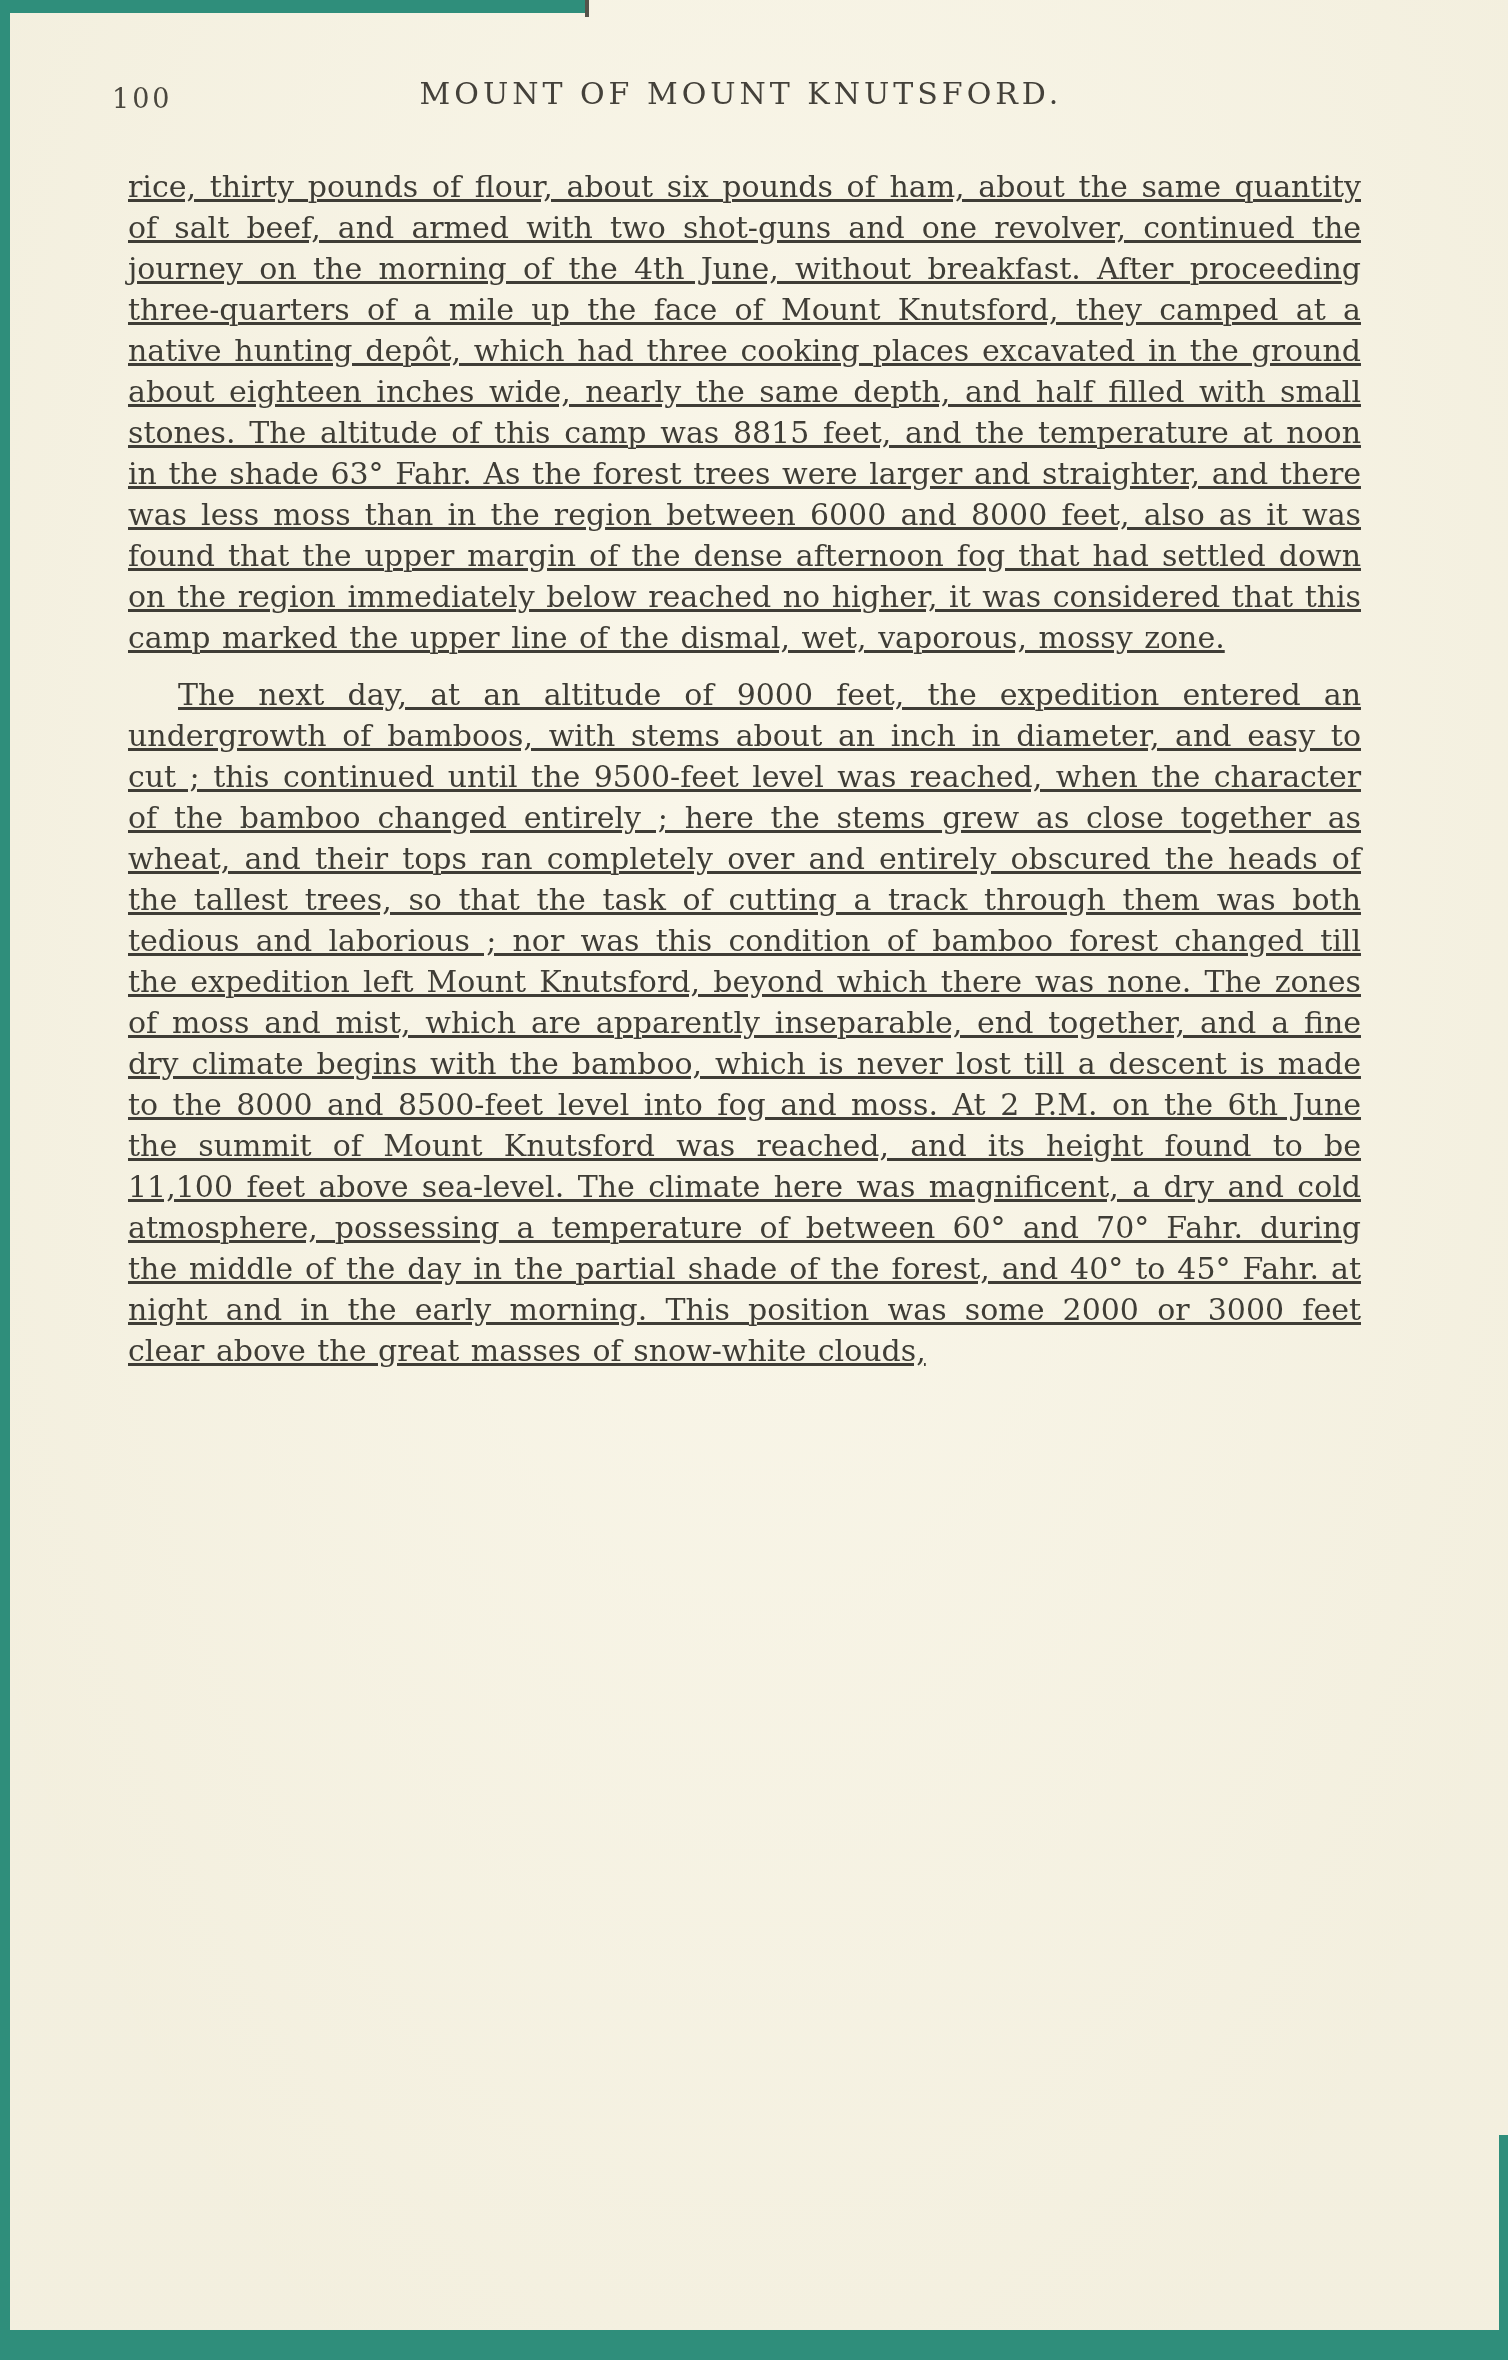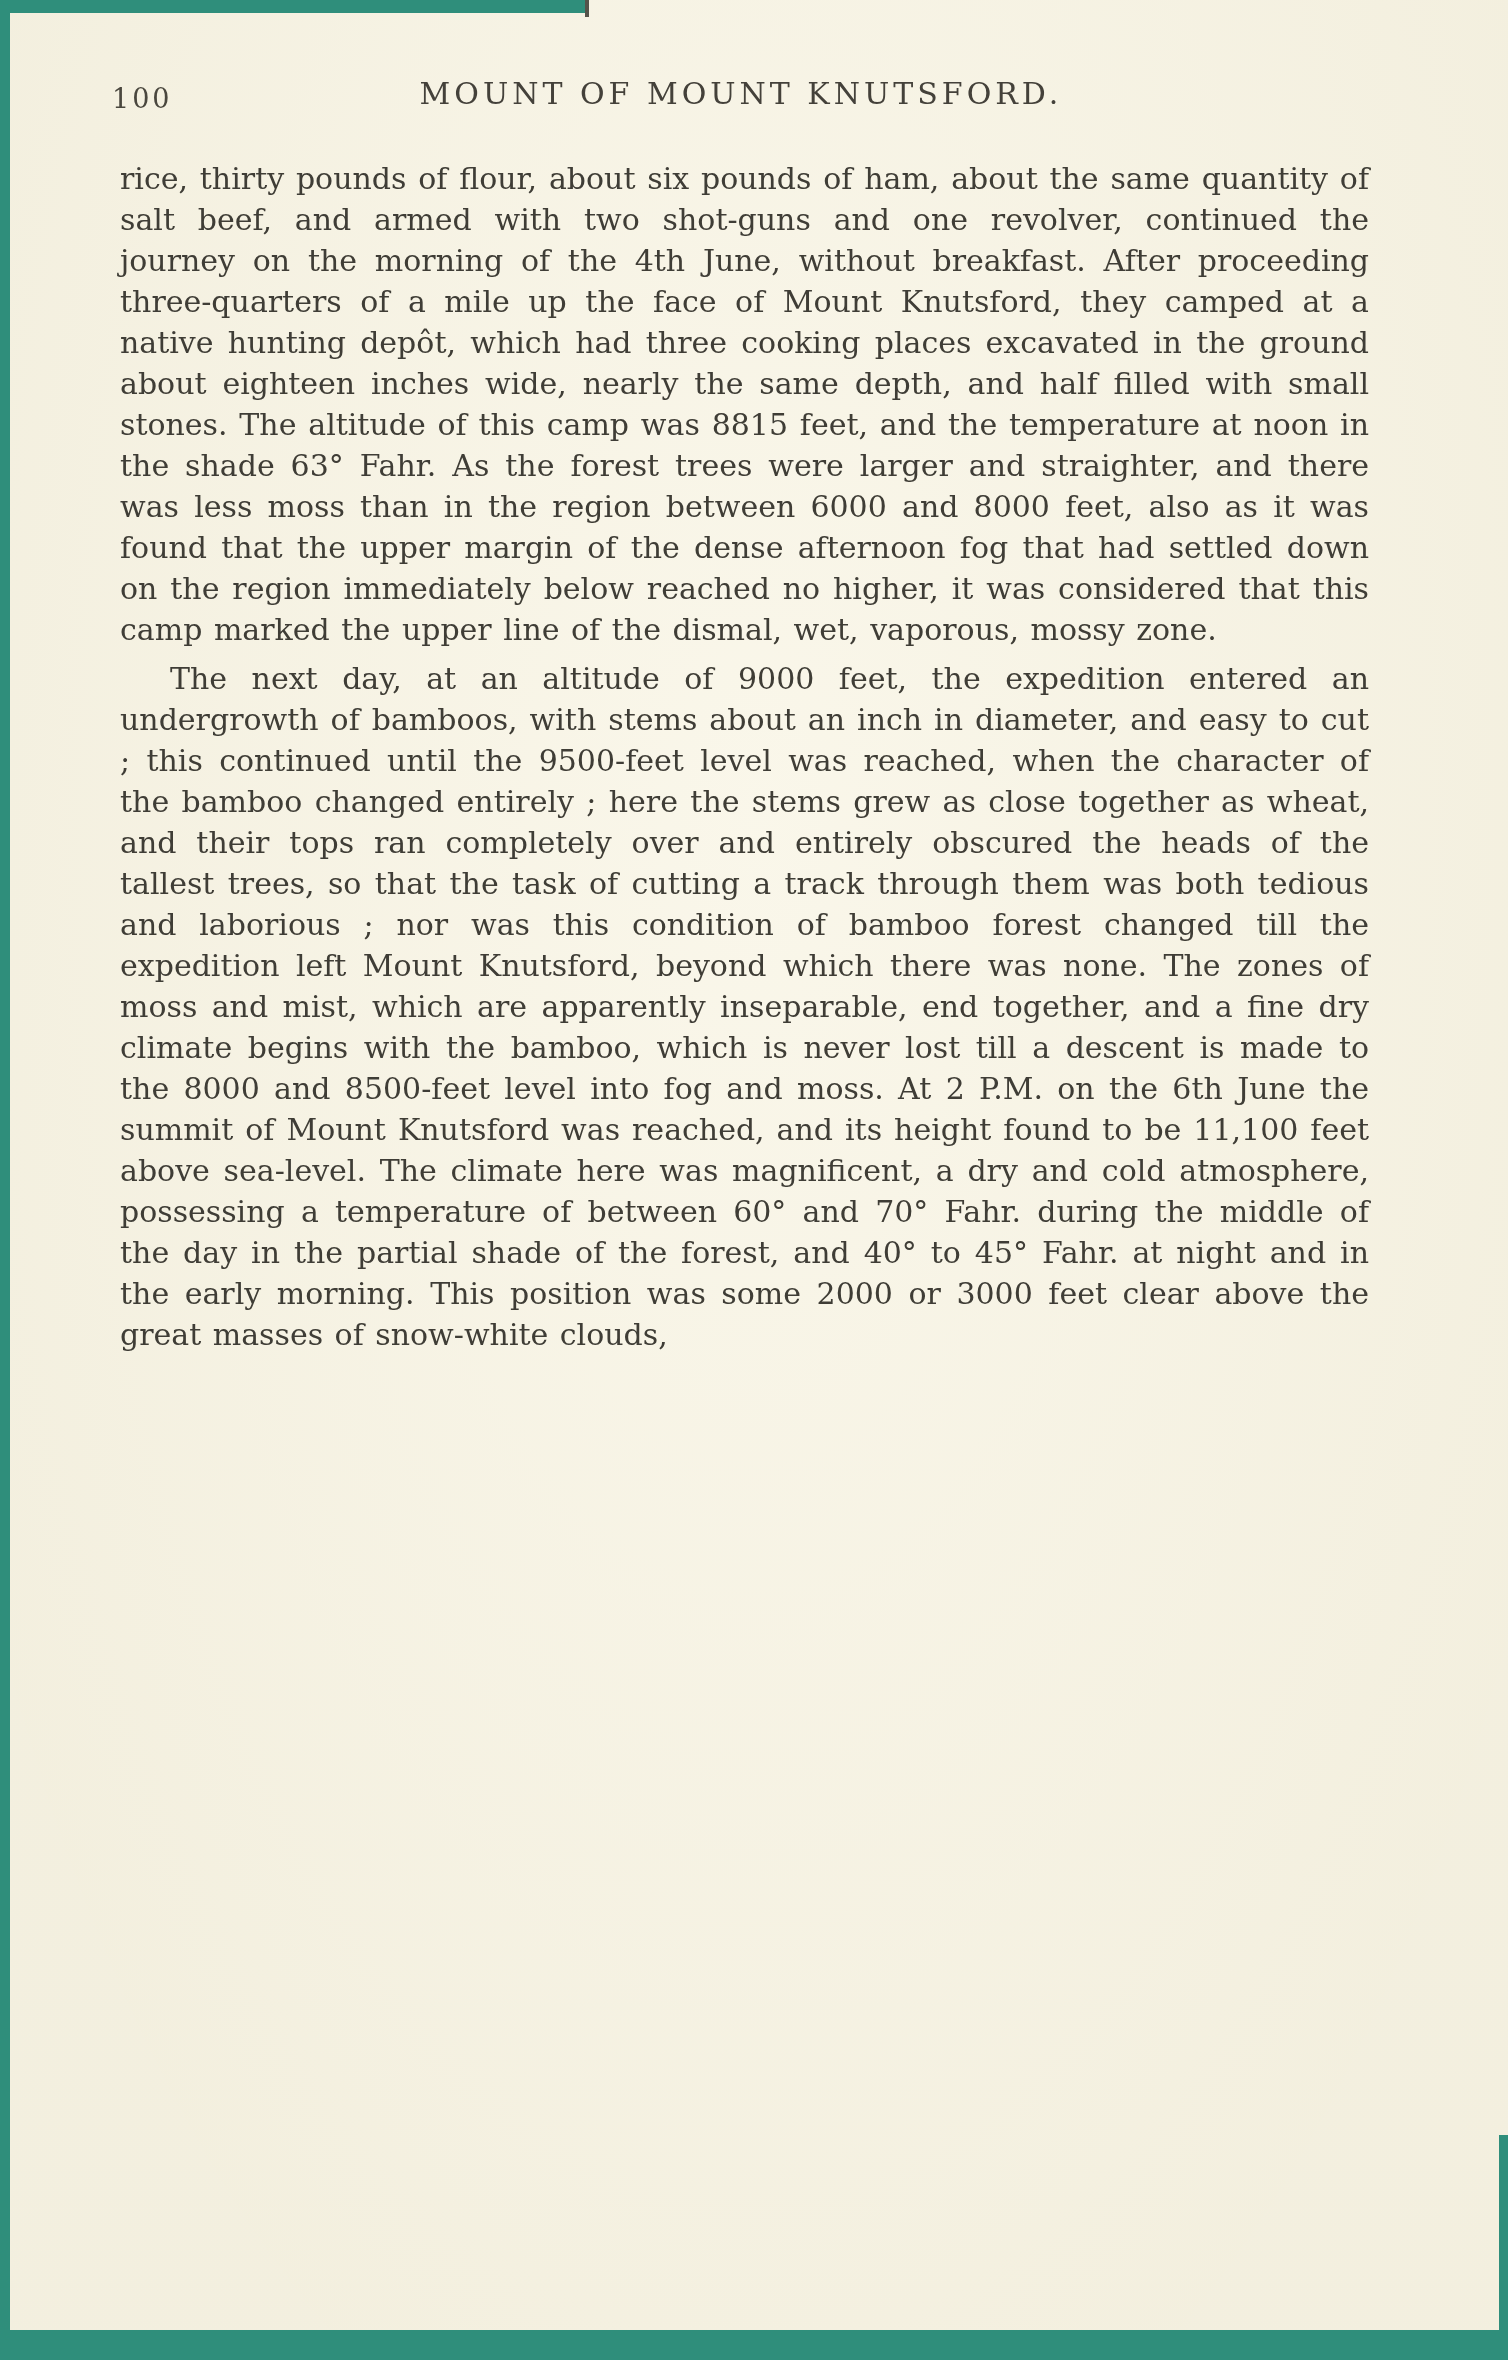--- a/index.html
+++ b/index.html
@@ -65,21 +65,21 @@
     position: absolute;
     top: 150px;
     left: 112px;
     width: 1265px;
     font-size: 30px;
     line-height: 41px;
     text-align: justify;
     word-spacing: 2px;
     color: var(--ink, #3f3d36);
   }
-  .para { margin: 8px; }
+  .para { margin: 16px; text-decoration: underline; }
   .para.indent { text-indent: 50px; }
 </style>
 </head>
 <body>
 
 <div class="page">
 
   <div class="edge edge-top"></div>
   <div class="edge edge-left"></div>
   <div class="edge edge-bottom"></div>

